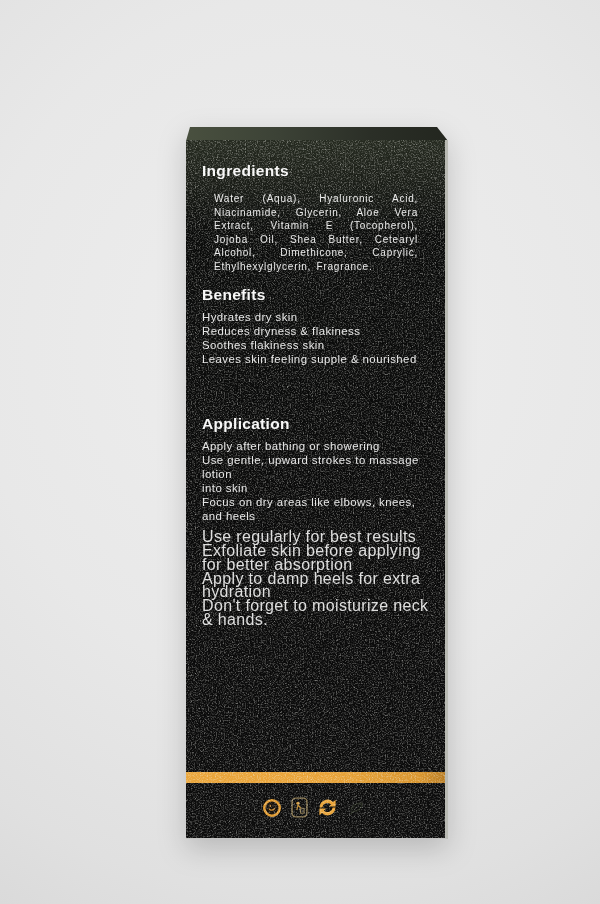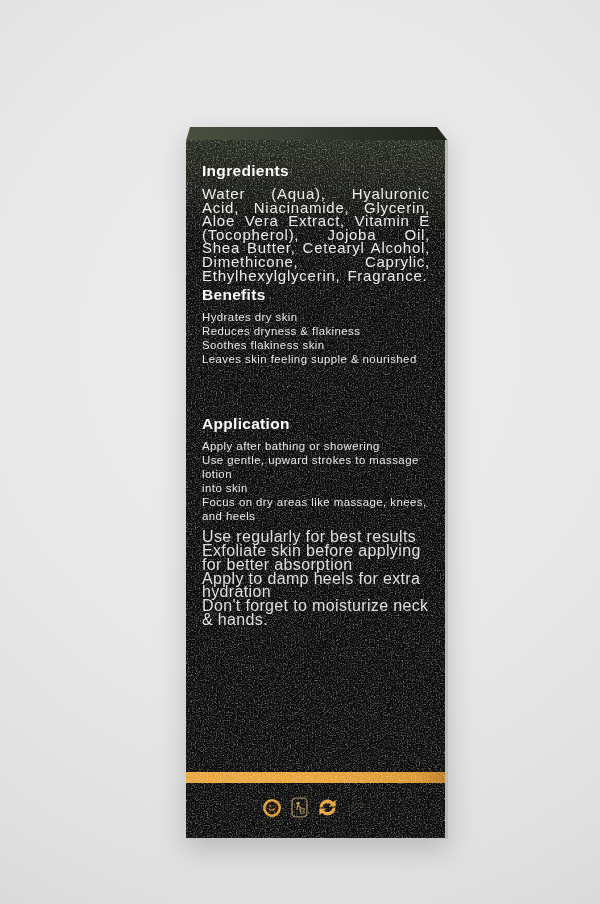--- a/index.html
+++ b/index.html
@@ -43,23 +43,23 @@
   .section{position:absolute;left:16px;width:228px;color:#efefef;}
   .sec-ingredients{top:22px;}
   .sec-benefits{top:146px;}
   .sec-application{top:275px;}
   .sec-tips{top:390px;}
   .heading{
     font-size:15.5px;font-weight:700;color:#f7f7f7;
     letter-spacing:.3px;margin:0 0 7px 0;
   }
   .para{
-    font-size:15px;line-height:13.6px;font-weight:500;
+    font-size:10px;line-height:13.6px;font-weight:500;
     letter-spacing:.75px;word-spacing:2px;
-    text-align:justify;color:#e9e9e9;margin:0;
+    text-align:justify;color:#e9e9e9;margin:12px;
   }
   .list .item{
     font-size:11.4px;line-height:13.9px;font-weight:500;
     letter-spacing:.45px;color:#e6e6e6;
   }
   .sec-tips .item{
     font-size:16px;line-height:13.6px;font-weight:400;
     letter-spacing:.35px;color:#dcdcdc;margin-bottom:.4px;
   }
   
@@ -95,21 +95,21 @@
         <div class="item">Reduces dryness &amp; flakiness</div>
         <div class="item">Soothes flakiness skin</div>
         <div class="item">Leaves skin feeling supple &amp; nourished</div>
       </div>
 
       <div class="section sec-application list">
         <div class="heading">Application</div>
         <div class="item">Apply after bathing or showering</div>
         <div class="item">Use gentle, upward strokes to massage lotion</div>
         <div class="item">into skin</div>
-        <div class="item">Focus on dry areas like massage, knees, and heels</div>
+        <div class="item">Focus on dry areas like elbows, knees, and heels</div>
       </div>
 
       <div class="section sec-tips list">
         <div class="item">Use regularly for best results</div>
         <div class="item">Exfoliate skin before applying for better absorption</div>
         <div class="item">Apply to damp heels for extra hydration</div>
         <div class="item">Don't forget to moisturize neck &amp; hands.</div>
       </div>
 
       <div class="stripe"></div>

